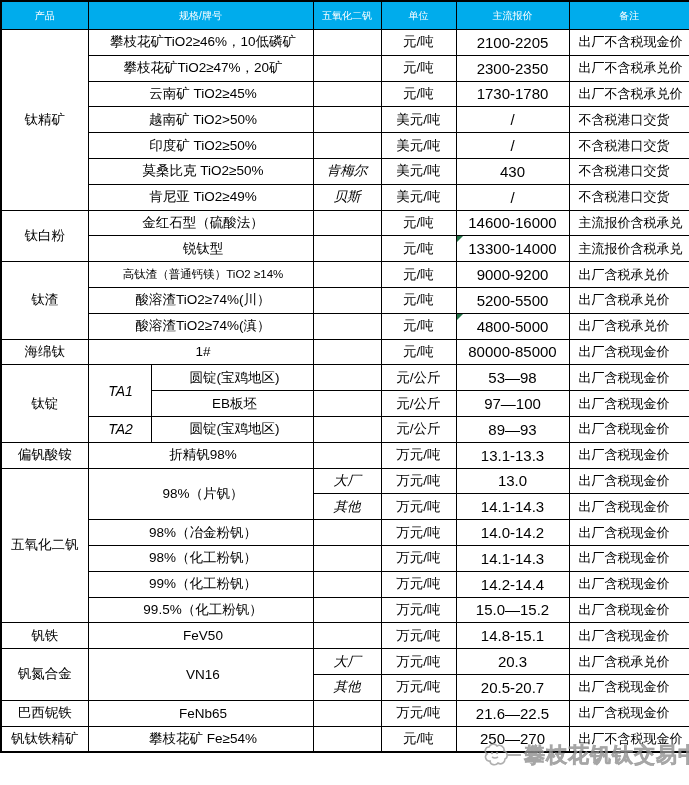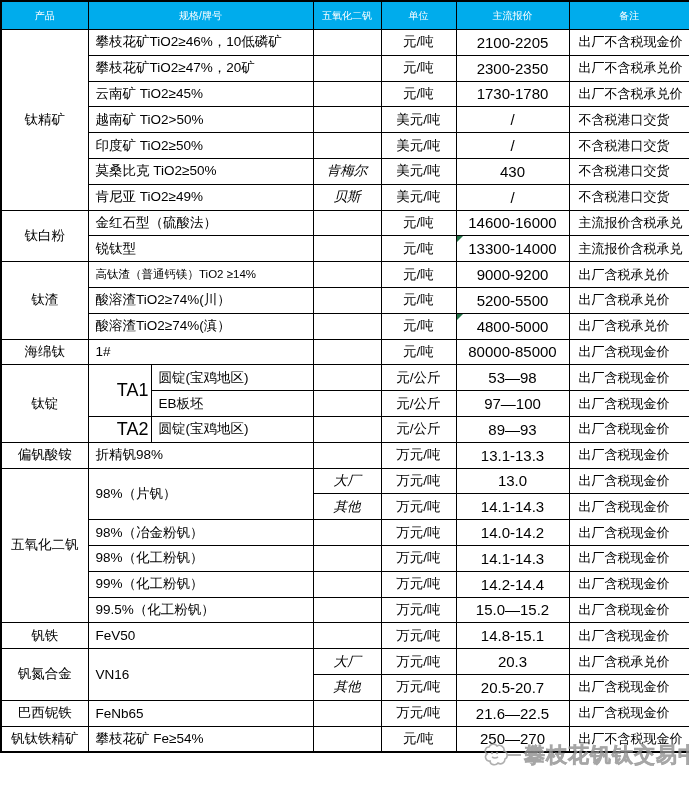--- a/index.html
+++ b/index.html
@@ -26,22 +26,22 @@
   .price-table thead th{
     background:#00ACEC;
     color:#fff;
     font-weight:normal;
     font-size:10px;
     height:27px;
     text-align:center;
   }
   .price-table tbody td{height:24.8px;}
   td.prod{text-align:center;font-size:13.5px;}
-  td.code{text-align:right;font-size:18px;padding-left:4px;}
-  td.spec{text-align:left;font-size:13.5px;padding-left:7px;}
+  td.code{text-align:center;font-size:14px;padding-left:4px;font-style:italic;}
+  td.spec{text-align:center;font-size:13.5px;padding-left:7px;}
   td.spec-sm{font-size:11.5px;}
   td.maker{text-align:center;font-size:13.5px;font-style:italic;}
   td.unit{text-align:center;font-size:13.5px;}
   td.price{text-align:center;font-size:15px;position:relative;margin-left:16px;}
   td.note{text-align:left;font-size:13px;padding-left:9px;}
   .flag{
     position:absolute;top:0;left:0;
     width:0;height:0;
     border-top:6px solid #217346;
     border-right:6px solid transparent;

